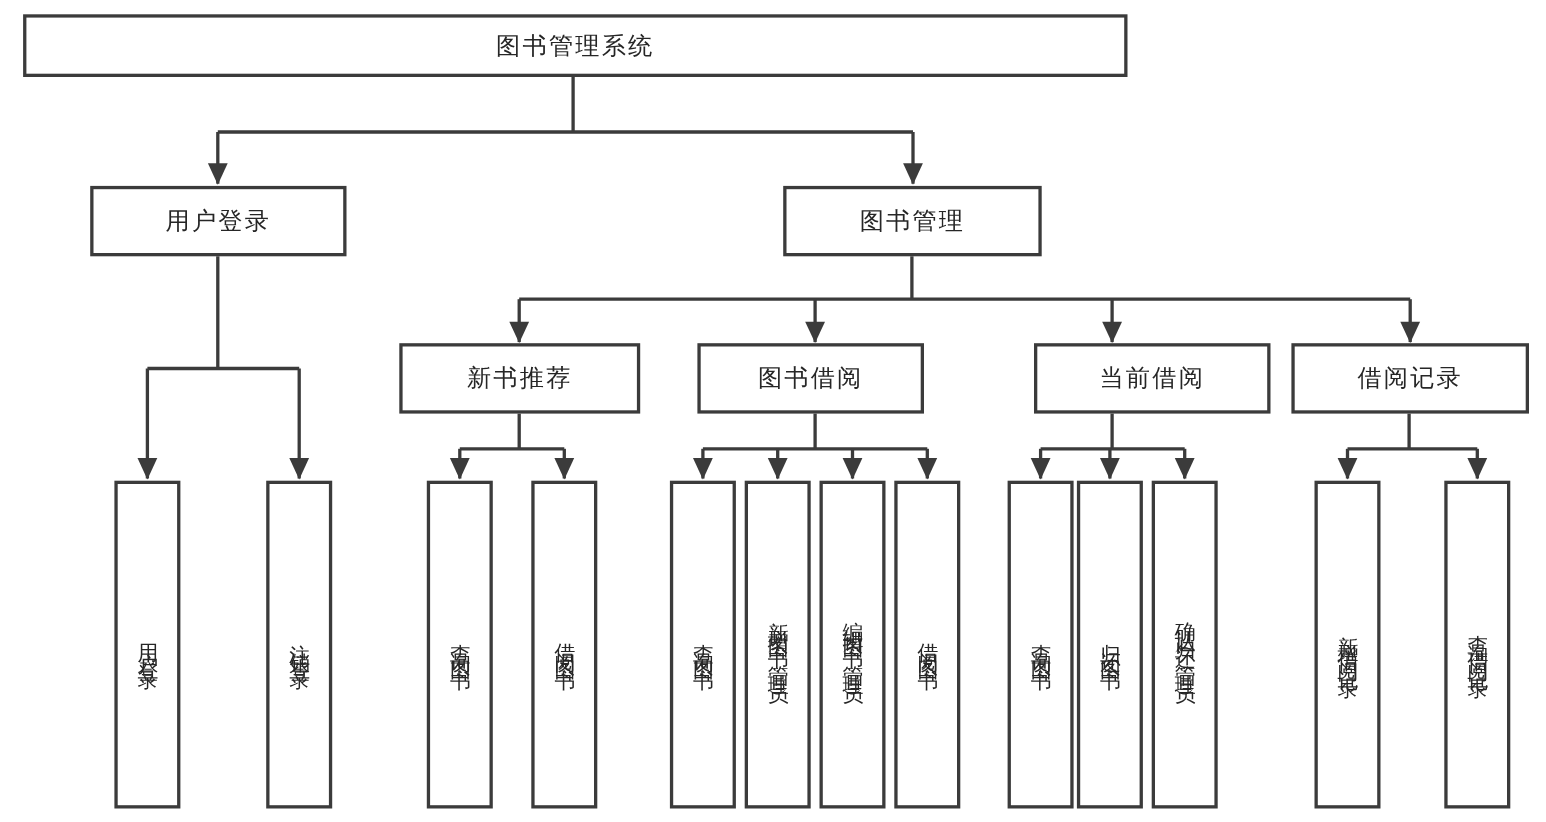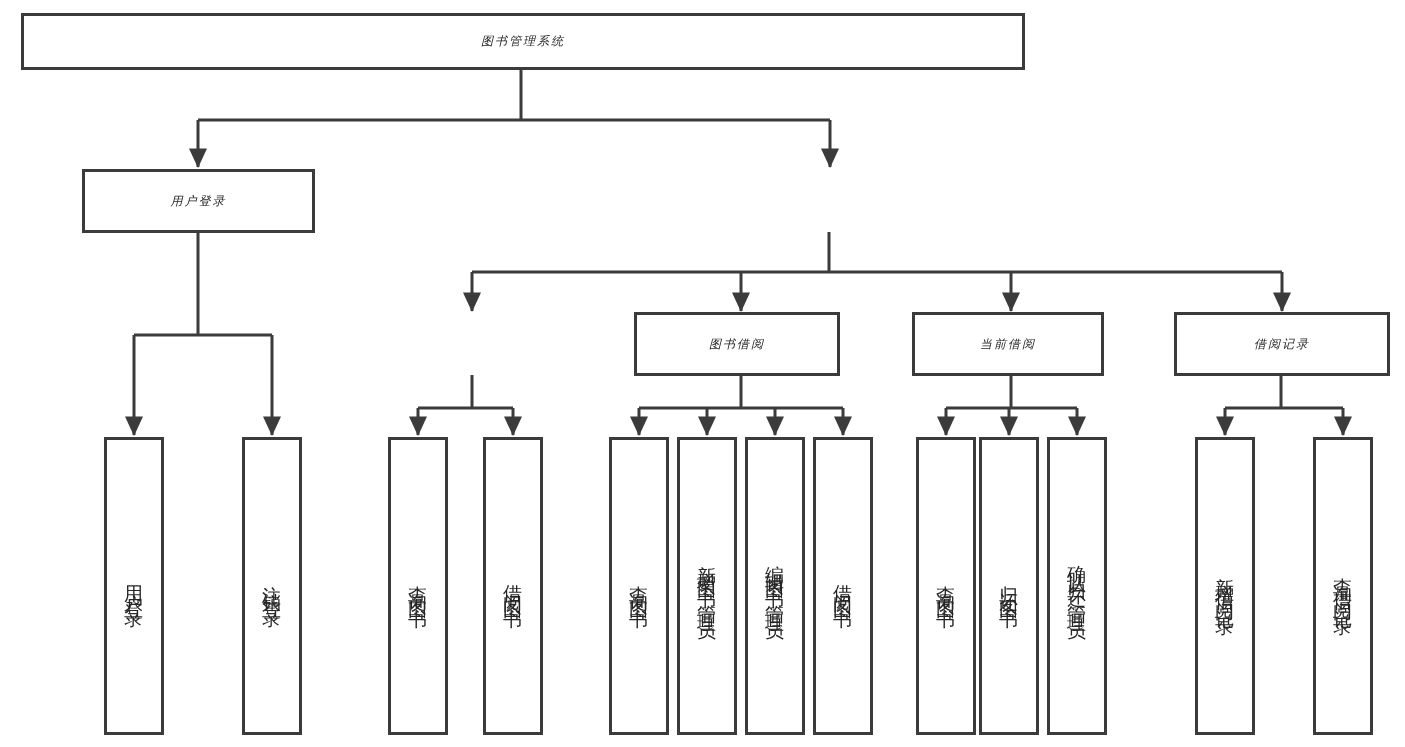--- a/index.html
+++ b/index.html
@@ -7,21 +7,21 @@
     position:relative;width:1405px;height:747px;background:#ffffff;
     font-family:"Liberation Sans","DejaVu Sans",sans-serif;overflow:hidden;
   }
   .wires{position:absolute;left:0;top:0;width:1405px;height:747px;}
   .wire{stroke:#3b3b3b;stroke-width:3;fill:none;}
   .box{
     position:absolute;box-sizing:border-box;background:#ffffff;
     border:3px solid #3b3b3b;display:flex;align-items:center;justify-content:center;
     color:#262626;
   }
-  .box.h .lbl{font-size:12px;letter-spacing:2px;white-space:nowrap;font-style:italic;}
+  .box.h .lbl{font-size:22px;letter-spacing:2px;white-space:nowrap;}
   .box.v .lbl{
     writing-mode:vertical-rl;text-orientation:mixed;
     font-size:19px;letter-spacing:8px;line-height:1;white-space:nowrap;
   }
   .watermark{
     position:absolute;right:14px;bottom:6px;font-size:19px;
     color:rgba(158,162,168,0.9);letter-spacing:1px;z-index:5;white-space:nowrap;
   }
 </style>
 </head>
@@ -66,25 +66,31 @@
     <path class="wire" marker-end="url(#arw)" d="M1343 408 V435"></path>
   </svg>
 
   <div class="box h" style="left:21px;top:13px;width:1004px;height:57px">
     <span class="lbl">图书管理系统</span>
   </div>
 
   <div class="box h" style="left:82px;top:169px;width:233px;height:64px">
     <span class="lbl">用户登录</span>
   </div>
+  <div class="box h" style="left:712px;top:169px;width:235px;height:64px">
+    <span class="lbl">图书管理</span>
+  </div>
 
+  <div class="box h" style="left:363px;top:312px;width:219px;height:64px">
+    <span class="lbl">新书推荐</span>
+  </div>
   <div class="box h" style="left:634px;top:312px;width:206px;height:64px">
     <span class="lbl">图书借阅</span>
   </div>
-  <div class="box h" style="left:912px;top:312px;width:192px;height:64px">
+  <div class="box h" style="left:940px;top:312px;width:215px;height:64px">
     <span class="lbl">当前借阅</span>
   </div>
   <div class="box h" style="left:1174px;top:312px;width:216px;height:64px">
     <span class="lbl">借阅记录</span>
   </div>
 
   <div class="box v" style="left:104px;top:437px;width:60px;height:298px">
     <span class="lbl">用户登录</span>
   </div>
   <div class="box v" style="left:242px;top:437px;width:60px;height:298px">

